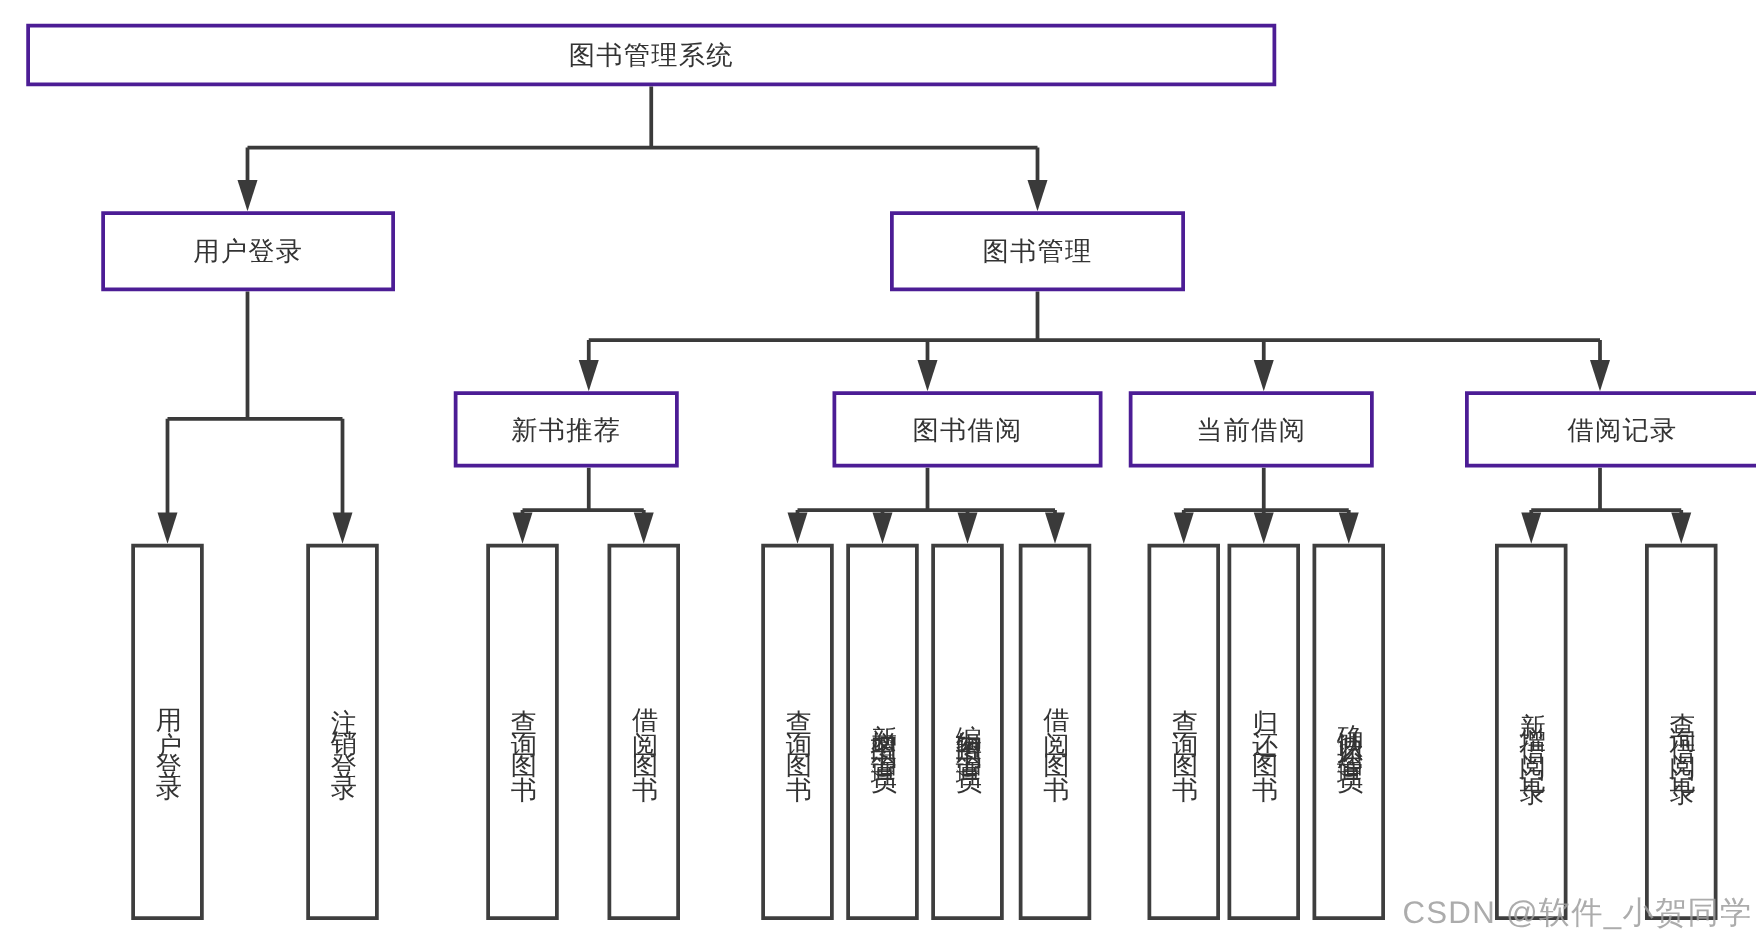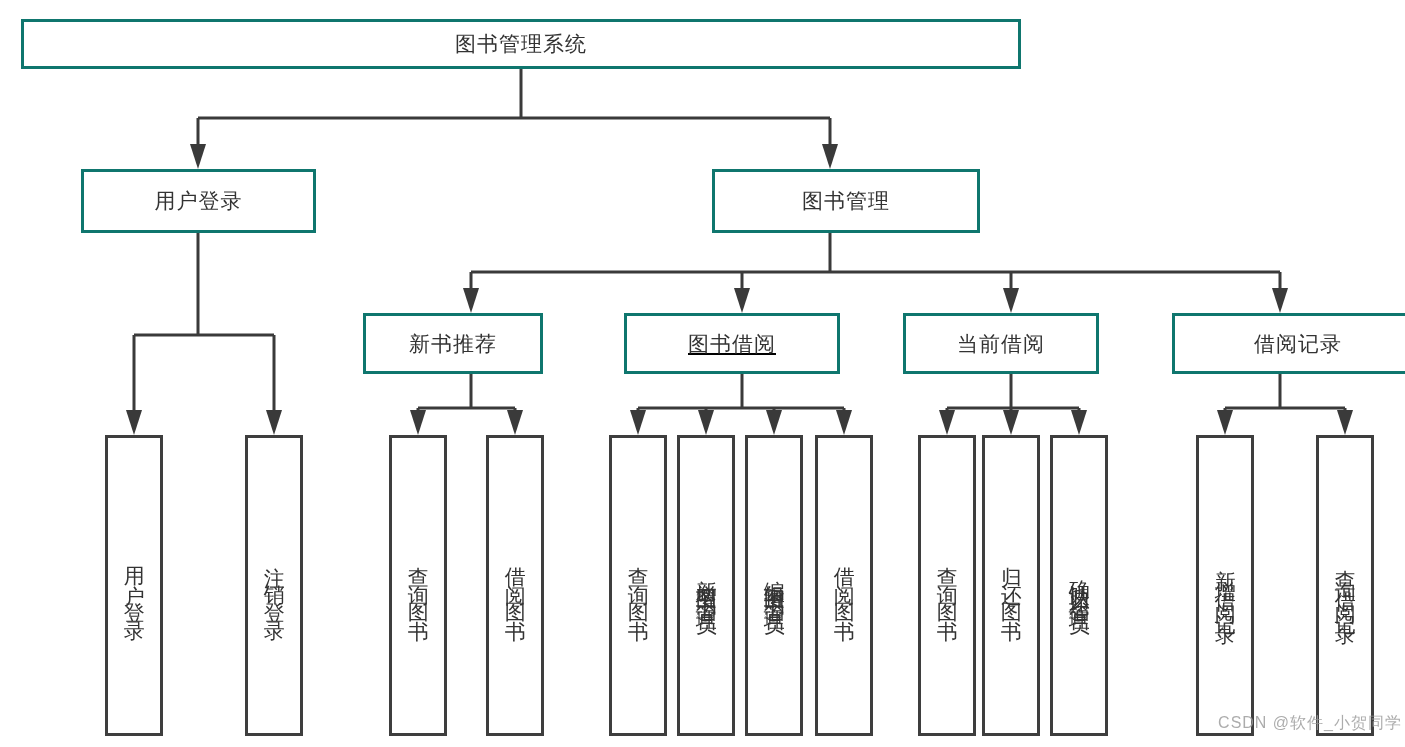--- a/index.html
+++ b/index.html
@@ -17,21 +17,21 @@
   }
   #connectors {
     position: absolute;
     left: 0;
     top: 0;
     z-index: 1;
   }
   .box {
     position: absolute;
     box-sizing: border-box;
-    border: 3px solid #0f766e;
+    border: 3px solid #4c1d95;
     background: #ffffff;
     display: flex;
     align-items: center;
     justify-content: center;
     z-index: 2;
   }
   .box .hlabel {
     font-size: 21px;
     color: #333333;
     letter-spacing: 1px;
@@ -55,21 +55,21 @@
     text-orientation: mixed;
     font-size: 21px;
     line-height: 1.25;
     color: #333333;
     white-space: nowrap;
   }
   #watermark {
     position: absolute;
     top: 713px;
     right: 3px;
-    font-size: 16px;
+    font-size: 25px;
     color: rgba(158, 158, 158, 0.85);
     letter-spacing: 1px;
     z-index: 5;
     white-space: nowrap;
     margin-left: 48px;
   }
 </style>
 </head>
 <body>
 
@@ -108,28 +108,28 @@
     </g>
   </svg>
 
   <div class="box" style="left:21px; top:19px; width:1000px; height:50px;">
     <span class="hlabel">图书管理系统</span>
   </div>
 
   <div class="box" style="left:81px; top:169px; width:235px; height:64px;">
     <span class="hlabel">用户登录</span>
   </div>
-  <div class="box" style="left:712px; top:169px; width:268px; height:64px;">
+  <div class="box" style="left:712px; top:169px; width:236px; height:64px;">
     <span class="hlabel">图书管理</span>
   </div>
 
   <div class="box" style="left:363px; top:313px; width:180px; height:61px;">
     <span class="hlabel">新书推荐</span>
   </div>
-  <div class="box" style="left:624px; top:313px; width:216px; height:61px;text-decoration:underline;">
+  <div class="box" style="left:666px; top:313px; width:216px; height:61px;">
     <span class="hlabel">图书借阅</span>
   </div>
   <div class="box" style="left:903px; top:313px; width:196px; height:61px;">
     <span class="hlabel">当前借阅</span>
   </div>
   <div class="box" style="left:1172px; top:313px; width:252px; height:61px;">
     <span class="hlabel">借阅记录</span>
   </div>
 
   <div class="leaf" style="left:105px;">

